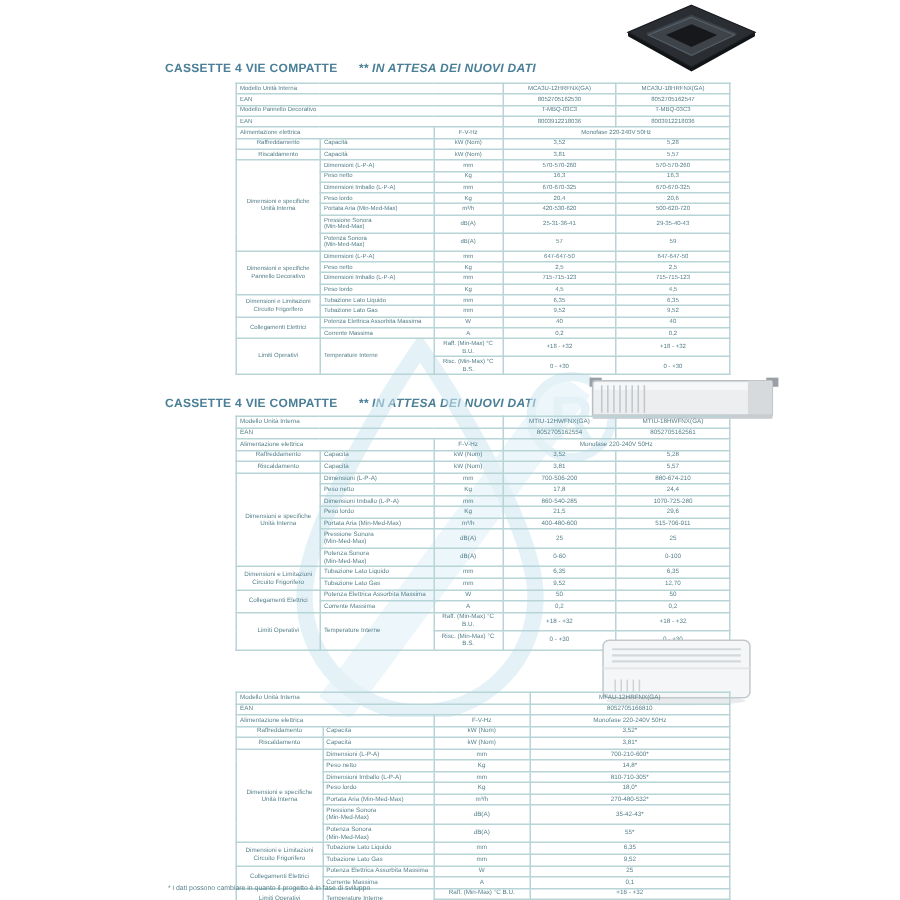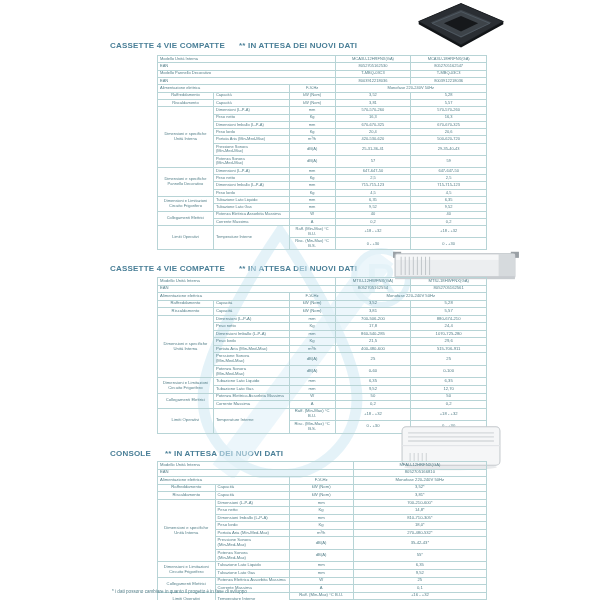--- a/index.html
+++ b/index.html
@@ -1,19 +1,19 @@
 <!DOCTYPE html>
 <html><head>
 <meta charset="utf-8">
 <style>
   html,body{margin:0;padding:0;background:#fff;}
   .page{position:relative;width:600px;height:600px;background:#ffffff;overflow:hidden;
         font-family:"Liberation Sans",sans-serif;}
   .sec-header{position:absolute;font-weight:bold;color:#4a7f97;font-size:8px;letter-spacing:.2px;white-space:nowrap;}
-  .sec-header .notice{margin-left:14px;}
+  .sec-header .notice{margin-left:14px;font-style:italic;}
   .h1{left:110px;top:41px;}
   .h2{left:110px;top:264px;}
   .h3{left:110px;top:449px;}
   table.spec{position:absolute;border-collapse:collapse;table-layout:fixed;background:transparent;z-index:2;}
   table.spec td{border:0.6px solid #b7d4d6;color:#547f89;vertical-align:middle;
         padding:0.8px 2px;line-height:1.18;white-space:pre-line;overflow:hidden;}
   .t1{left:157px;top:55px;width:330px;font-size:4px;}
   .t2{left:157px;top:277px;width:330px;font-size:4.2px;}
   .t2 td{padding:1.5px 2px;}
   .t3{left:157px;top:461px;width:330px;font-size:4.2px;}
@@ -358,23 +358,20 @@
           <td class="k-v">+18 - +32</td>
         </tr>
         <tr>
           <td class="k-u">Risc. (Min-Max) °C B.S.</td>
           <td class="k-v">0 - +30</td>
           <td class="k-v">0 - +30</td>
         </tr>
       </tbody>
   </table>
 
-  <div class="sec-header h3">
-    <span class="title">CONSOLE</span><span class="notice">** IN ATTESA DEI NUOVI DATI</span>
-  </div>
 
   <div class="product img-console">
     <svg width="106" height="50" viewBox="0 0 105 48">
       <ellipse cx="52" cy="44" rx="46" ry="3" fill="#e8eaec"></ellipse>
       <rect x="4" y="4" width="97" height="38" rx="4" fill="#f5f6f7" stroke="#c3c8cc" stroke-width="1"></rect>
       <g stroke="#d4d8db" stroke-width="1.4">
         <line x1="10" y1="10" x2="95" y2="10"></line>
           <line x1="10" y1="14" x2="95" y2="14"></line>
         <line x1="10" y1="18" x2="95" y2="18"></line>
       </g>

